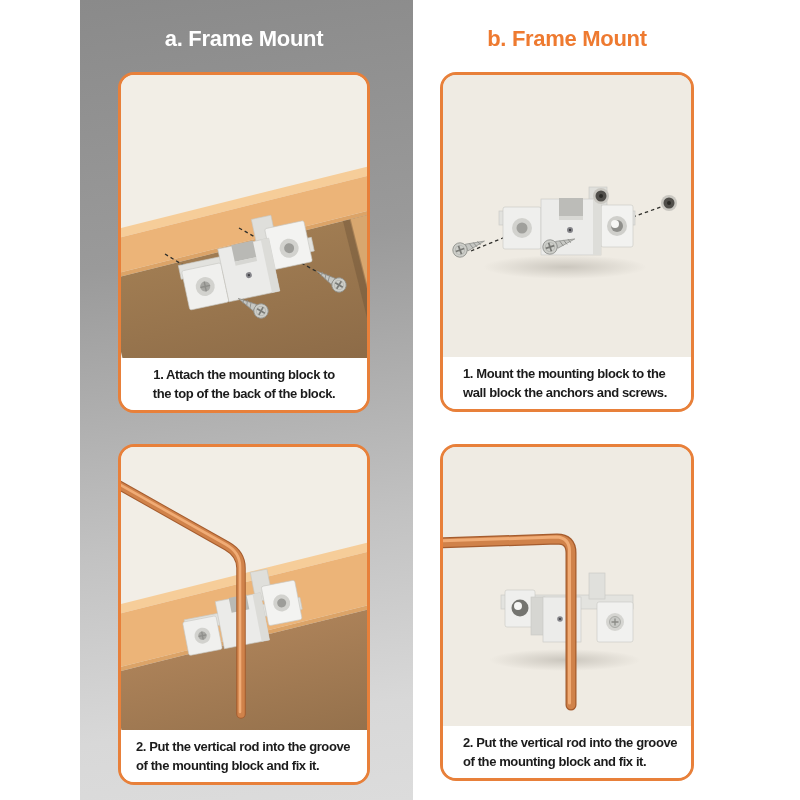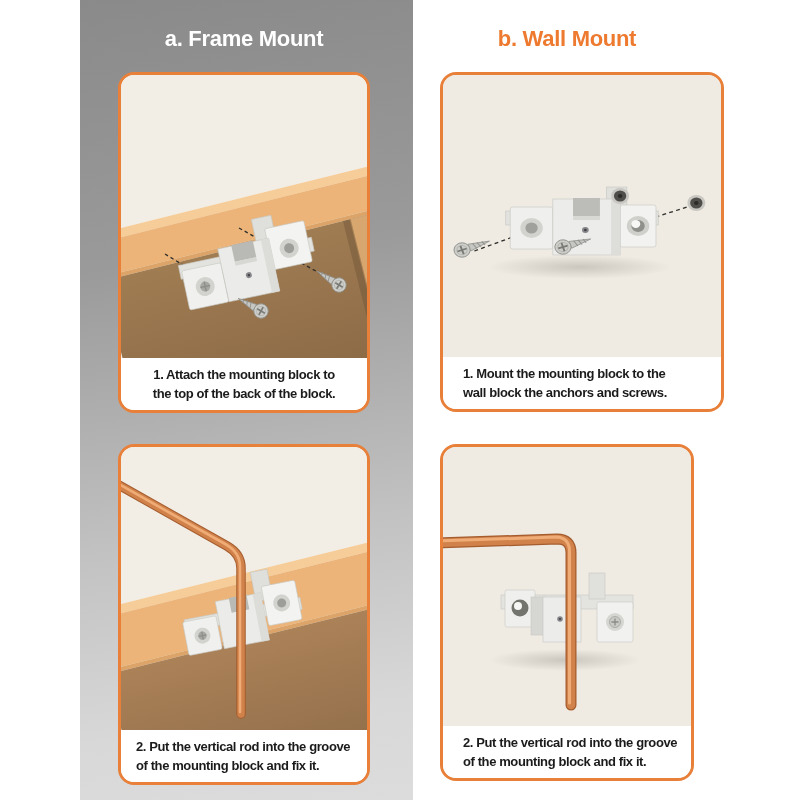--- a/index.html
+++ b/index.html
@@ -28,21 +28,21 @@
     font-size:22px;font-weight:bold;letter-spacing:-0.3px;text-align:center;
   }
   #title-a{left:118px;width:252px;color:var(--title-a);}
   #title-b{left:440px;width:254px;color:var(--title-b);}
   .panel{
     position:absolute;box-sizing:border-box;
     border:3px solid var(--accent);border-radius:16px;
     display:flex;flex-direction:column;overflow:hidden;
   }
   #panel-a1{left:118px;top:72px;width:252px;height:341px;background:var(--panel-bg-a);}
-  #panel-b1{left:440px;top:72px;width:284px;height:340px;background:var(--panel-bg-b);}
+  #panel-b1{left:440px;top:72px;width:254px;height:340px;background:var(--panel-bg-b);}
   #panel-a2{left:118px;top:444px;width:252px;height:341px;background:var(--panel-bg-a);}
   #panel-b2{left:440px;top:444px;width:254px;height:337px;background:var(--panel-bg-b);}
   .art{flex:1;position:relative;}
   .art svg{position:absolute;inset:0;width:100%;height:100%;display:block;}
   .caption{
     height:52px;box-sizing:border-box;background:#ffffff;
     padding:7px 18px 8px;
     font-size:13px;font-weight:bold;letter-spacing:-0.4px;line-height:19px;
     color:var(--caption-text);
   }
@@ -52,21 +52,21 @@
   .caption.left{text-align:left;padding-left:15px;}
   .dash{stroke:#2F2F2B;stroke-width:1.3;stroke-dasharray:3.5 3;fill:none;}
   .blk{stroke:#C7C7C3;stroke-width:0.6;}
 </style>
 </head>
 <body>
 
 <div class="gray-band"></div>
 
 <div class="col-title" id="title-a">a. Frame Mount</div>
-<div class="col-title" id="title-b">b. Wall Mount</div>
+<div class="col-title" id="title-b">b. Frame Mount</div>
 
 <section class="panel" id="panel-a1">
   <div class="art">
     <svg viewBox="0 0 246 283" preserveAspectRatio="none">
       <defs>
         <linearGradient id="a1-recess" x1="0" y1="0" x2="0" y2="1">
           <stop offset="0" stop-color="#A07C52"></stop>
             <stop offset="1" stop-color="#876644"></stop>
         </linearGradient>
         <g id="a1-screw">

